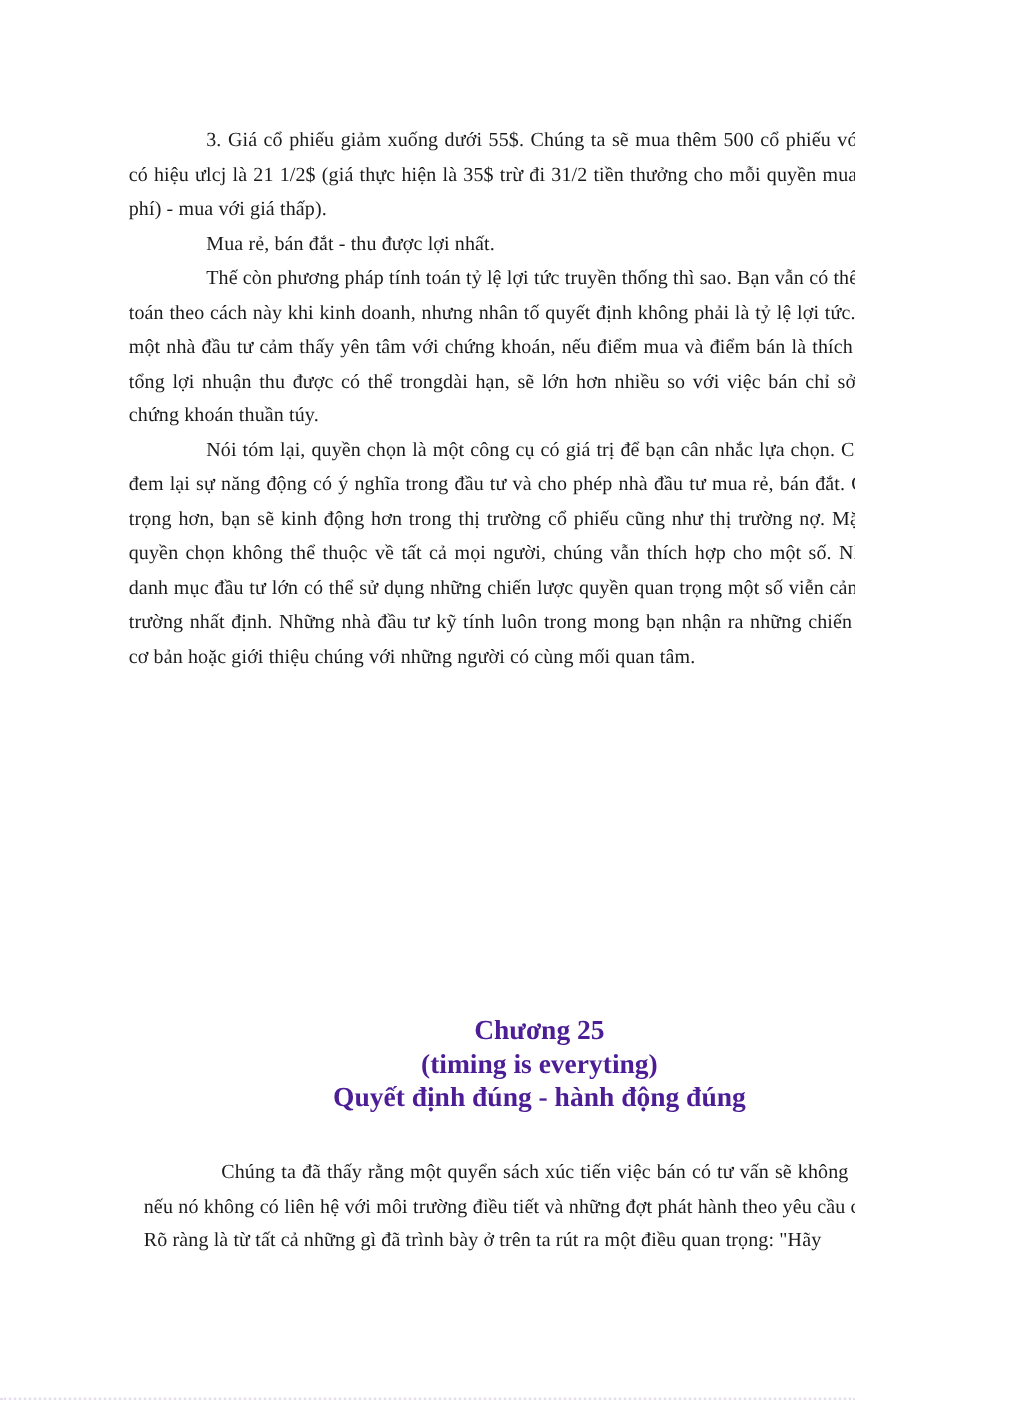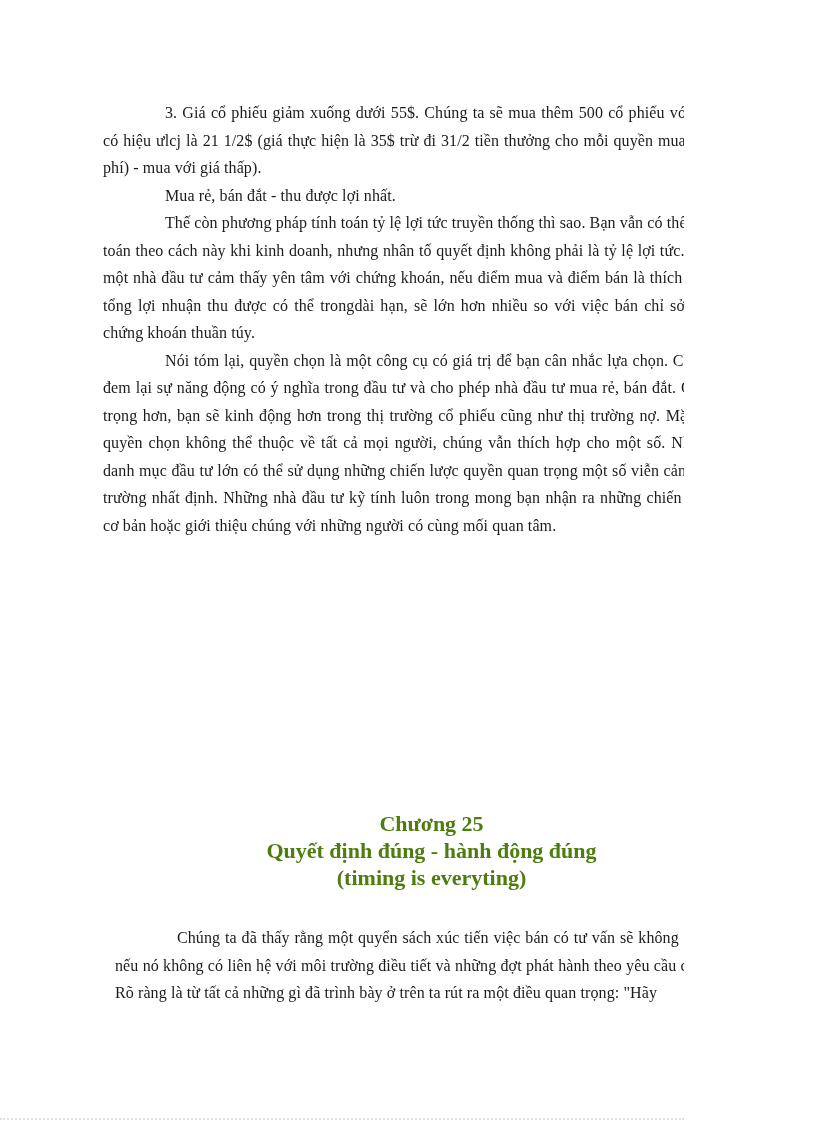--- a/index.html
+++ b/index.html
@@ -65,24 +65,24 @@
 
 <div class="page">
 
   <div class="body-block text-main">
     <p>3. Giá cổ phiếu giảm xuống dưới 55$. Chúng ta sẽ mua thêm 500 cổ phiếu với giá có hiệu ưlcj là 21 1/2$ (giá thực hiện là 35$ trừ đi 31/2 tiền thưởng cho mỗi quyền mua (chi phí) - mua với giá thấp).</p>
     <p>Mua rẻ, bán đắt - thu được lợi nhất.</p>
     <p>Thế còn phương pháp tính toán tỷ lệ lợi tức truyền thống thì sao. Bạn vẫn có thể tính toán theo cách này khi kinh doanh, nhưng nhân tố quyết định không phải là tỷ lệ lợi tức. Nếu một nhà đầu tư cảm thấy yên tâm với chứng khoán, nếu điểm mua và điểm bán là thích hợp, tổng lợi nhuận thu được có thể trongdài hạn, sẽ lớn hơn nhiều so với việc bán chỉ sở hữu chứng khoán thuần túy.</p>
     <p>Nói tóm lại, quyền chọn là một công cụ có giá trị để bạn cân nhắc lựa chọn. Chúng đem lại sự năng động có ý nghĩa trong đầu tư và cho phép nhà đầu tư mua rẻ, bán đắt. Quan trọng hơn, bạn sẽ kinh động hơn trong thị trường cổ phiếu cũng như thị trường nợ. Mặc dù quyền chọn không thể thuộc về tất cả mọi người, chúng vẫn thích hợp cho một số. Những danh mục đầu tư lớn có thể sử dụng những chiến lược quyền quan trọng một số viễn cảnh thị trường nhất định. Những nhà đầu tư kỹ tính luôn trong mong bạn nhận ra những chiến lược cơ bản hoặc giới thiệu chúng với những người có cùng mối quan tâm.</p>
   </div>
 
-  <div class="chapter-heading" id="chapterHeading" style="color: #4d7c0f;">
+  <div class="chapter-heading" id="chapterHeading" style="color: #4c1d95;">
     <div>Chương 25</div>
+    <div>(timing is everyting)</div>
     <div>Quyết định đúng - hành động đúng</div>
-    <div>(timing is everyting)</div>
   </div>
 
   <div class="body-block text-after">
     <p>Chúng ta đã thấy rằng một quyển sách xúc tiến việc bán có tư vấn sẽ không đầy đủ nếu nó không có liên hệ với môi trường điều tiết và những đợt phát hành theo yêu cầu cơ bản. Rõ ràng là từ tất cả những gì đã trình bày ở trên ta rút ra một điều quan trọng: "Hãy</p>
   </div>
 
   <div class="page-number">251</div>
 
   <div class="bottom-scan-line"></div>
 

